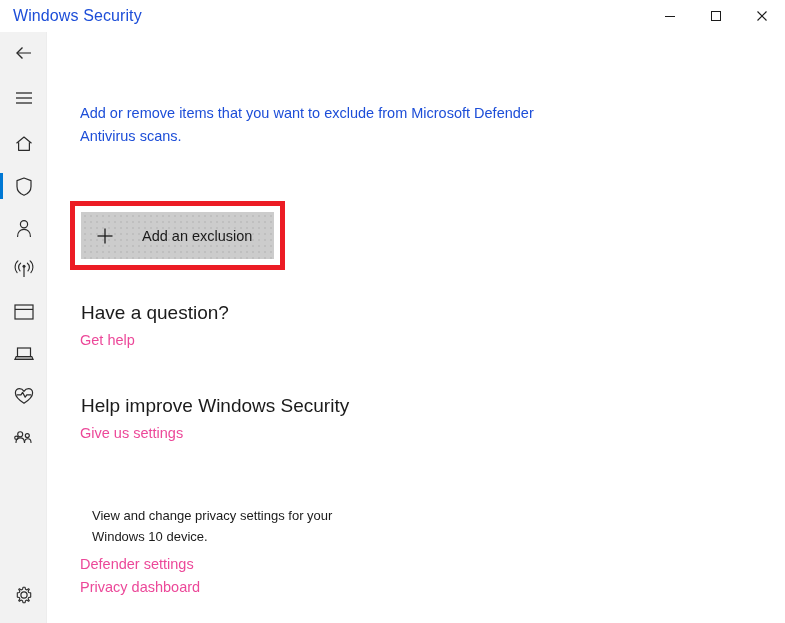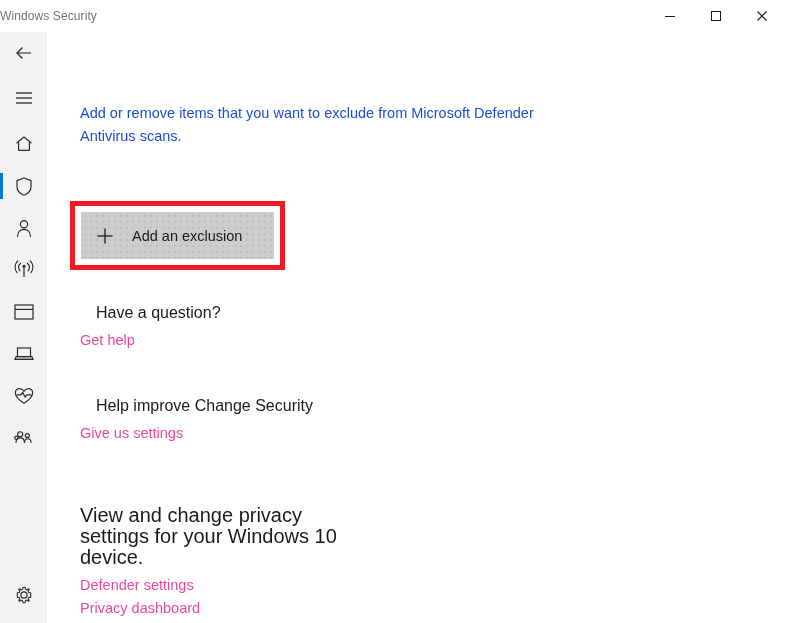--- a/index.html
+++ b/index.html
@@ -28,22 +28,23 @@
   .titlebar {
     position: absolute;
     top: 0; left: 0;
     width: 785px;
     height: 32px;
     background: #ffffff;
     display: flex;
     align-items: center;
   }
   .titlebar-title {
-    font-size: 12px;
-    color: #737373;
+    margin-left: 13px;
+    font-size: 16px;
+    color: #1d4ed8;
     letter-spacing: 0.1px;
     white-space: nowrap;
   }
   .win-controls {
     position: absolute;
     top: 0;
     right: 0;
     display: flex;
     height: 32px;
   }
@@ -162,42 +163,42 @@
   }
   .add-button .plus-icon {
     margin-left: 15px;
     display: flex;
     align-items: center;
     justify-content: center;
     width: 18px;
     height: 18px;
   }
   .add-button .add-label {
-    margin-left: 18px;
+    margin-left: 28px;
     font-size: 14.5px;
     color: #1b1b1b;
   }
 
   
   .section {
     position: absolute;
     left: 32px;
   }
   .section-title {
-    font-size: 16px;
+    font-size: 19px;
     color: #1b1b1b;
     line-height: 20px;
-    margin: 0 0 7px 16px;
+    margin: 0 0 7px 1px;
     font-weight: 400;
   }
   .section-body {
-    font-size: 20px;
+    font-size: 13px;
     color: #1b1b1b;
     line-height: 21px;
-    margin: 0 0 7px 0;
+    margin: 0 0 7px 12px;
     width: 260px;
   }
   .link {
     display: block;
     font-size: 14.5px;
     color: #ec4899;
     line-height: 21px;
     text-decoration: none;
     margin-bottom: 2px;
     cursor: default;
@@ -370,21 +371,21 @@
       </span>
       <span class="add-label">Add an exclusion</span>
     </button>
 
     <div class="section sec-question">
       <p class="section-title">Have a question?</p>
       <a class="link" href="#">Get help</a>
     </div>
 
     <div class="section sec-feedback">
-      <p class="section-title">Help improve Change Security</p>
+      <p class="section-title">Help improve Windows Security</p>
       <a class="link" href="#">Give us settings</a>
     </div>
 
     <div class="section sec-privacy">
       <p class="section-body">View and change privacy settings for your Windows 10 device.</p>
       <a class="link" href="#">Defender settings</a>
       <a class="link" href="#">Privacy dashboard</a>
     </div>
 
   </div>

